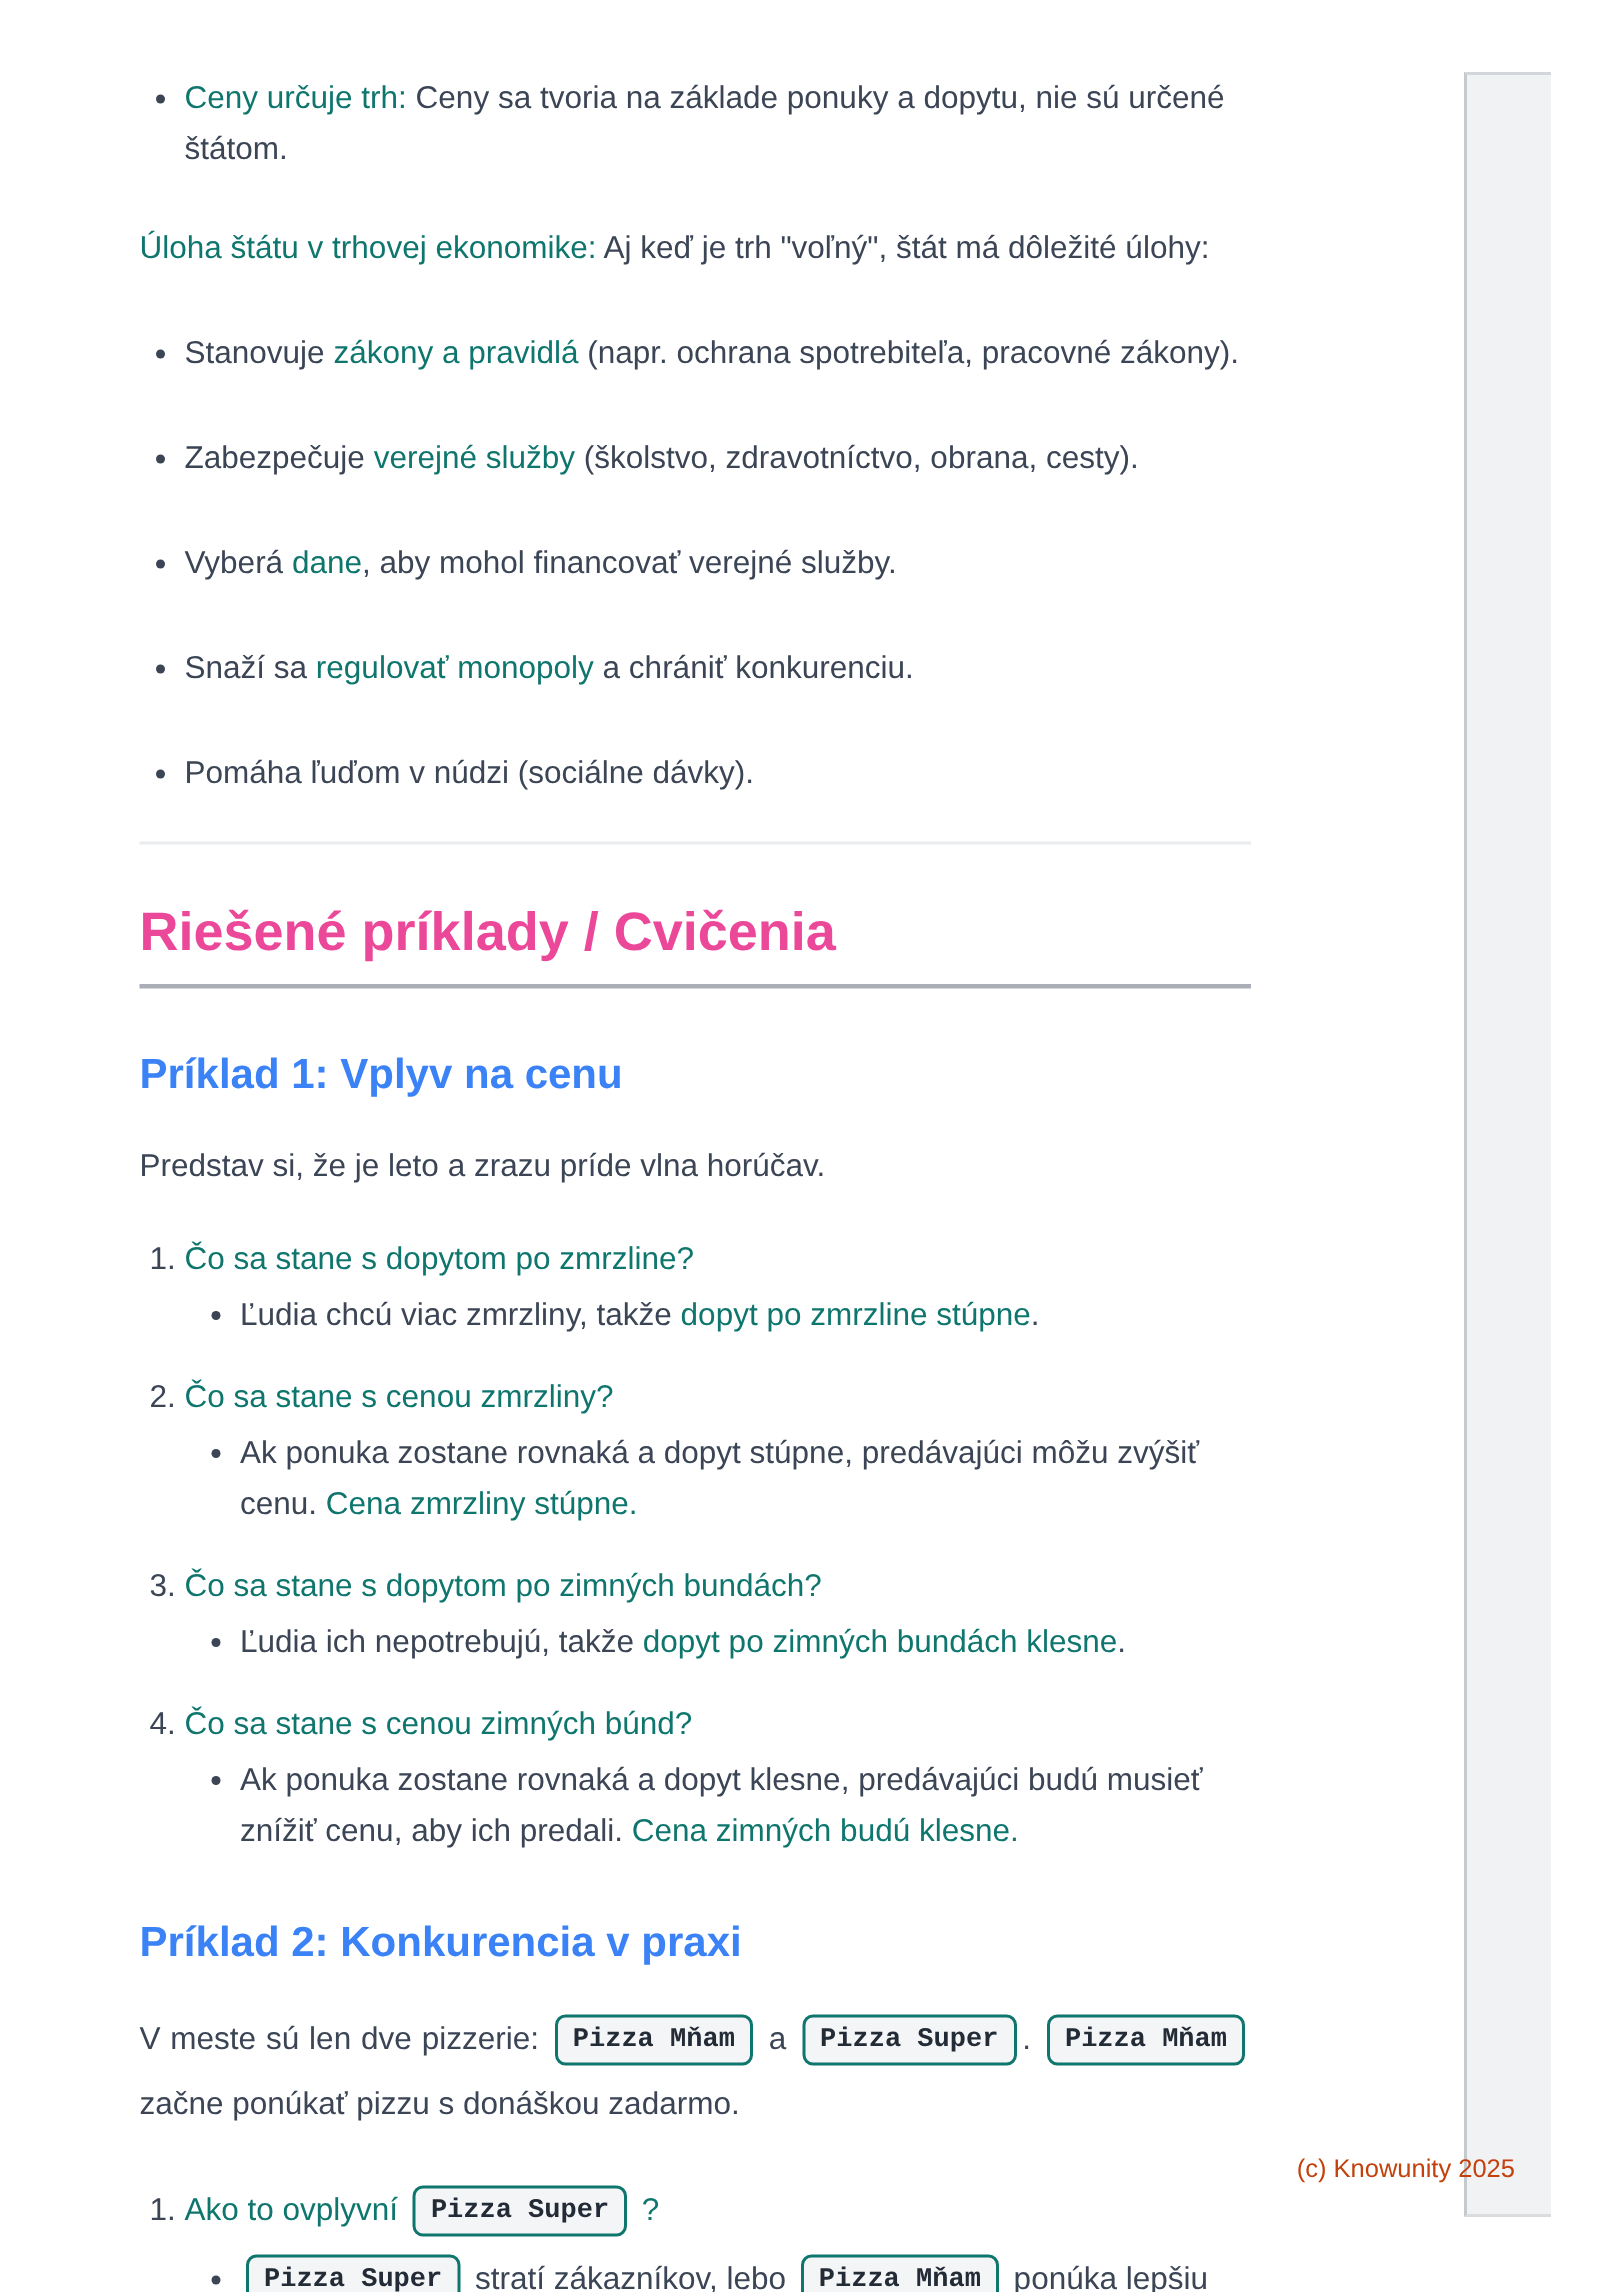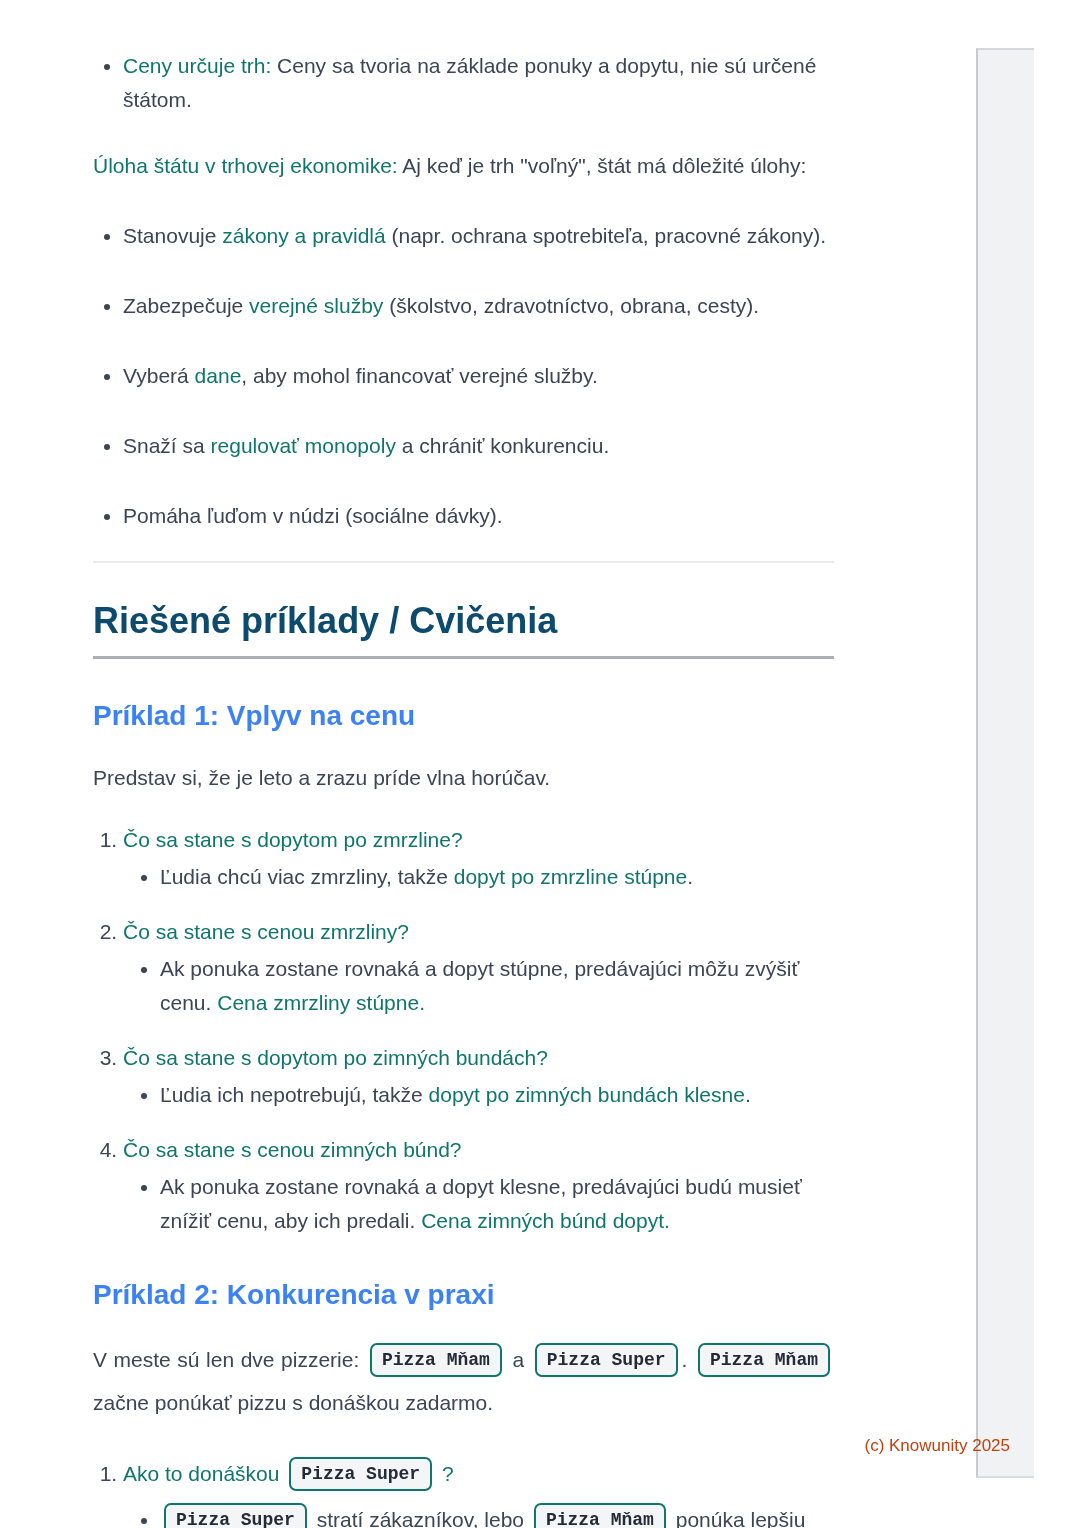--- a/index.html
+++ b/index.html
@@ -13,21 +13,21 @@
   .content{position:absolute;left:93px;top:0;width:741px;z-index:2;}
   .b{font-weight:400;color:#0f766e;}
   p,li,.q{line-height:34px;}
   ul.top{margin:49px 0 0 0;padding-left:30px;list-style:disc;}
   p.lead{margin:32px 0 0 0;text-align:justify;}
   ul.roles{margin:25px 0 0 0;padding-left:30px;list-style:disc;}
   ul.roles li{margin-bottom:9px;margin-top:36px;}
   hr.divider{border:none;border-top:2px solid #e9ebee;margin:28px 0 0 0;}
   h1{
     margin:36px 0 0 0;font-size:36px;line-height:44px;font-weight:700;
-    color:#0c4a6e;padding-bottom:13px;border-bottom:3px solid #a9aeb7;
+    color:#ec4899;padding-bottom:13px;border-bottom:3px solid #a9aeb7;
   }
   h2{margin:40px 0 0 0;font-size:28px;line-height:34px;font-weight:700;color:#3b82f6;}
   p.intro{margin:28px 0 0 0;}
   ol.qa{margin:28px 0 0 0;padding-left:30px;}
   ol.qa > li{margin-bottom:21px;}
   ol.qa ul{list-style:disc;padding-left:37px;margin:3px 0 0 0;}
   p.mix{margin:26px 0 0 0;text-align:justify;line-height:43px;}
   .mix-line{line-height:43px;}
   .chip{
     display:inline-block;
@@ -87,31 +87,31 @@
     </li>
     <li>
       <div class="q"><span class="b">Čo sa stane s dopytom po zimných bundách?</span></div>
       <ul>
           <li><span>Ľudia ich nepotrebujú, takže </span><span class="b">dopyt po zimných bundách klesne</span><span>.</span></li>
         </ul>
     </li>
     <li>
       <div class="q"><span class="b">Čo sa stane s cenou zimných búnd?</span></div>
       <ul>
-          <li><span>Ak ponuka zostane rovnaká a dopyt klesne, predávajúci budú musieť znížiť cenu, aby ich predali. </span><span class="b">Cena zimných búnd dopyt.</span></li>
+          <li><span>Ak ponuka zostane rovnaká a dopyt klesne, predávajúci budú musieť znížiť cenu, aby ich predali. </span><span class="b">Cena zimných budú klesne.</span></li>
         </ul>
     </li>
   </ol>
 
   <h2>Príklad 2: Konkurencia v praxi</h2>
   <p class="mix"><span>V meste sú len dve pizzerie: </span><span class="chip">Pizza Mňam</span><span> a </span><span class="chip">Pizza Super</span><span>. </span><span class="chip">Pizza Mňam</span><span> začne ponúkať pizzu s donáškou zadarmo.</span></p>
 
   <ol class="qa">
     <li>
-      <div class="q mix-line"><span class="b">Ako to donáškou </span><span class="chip">Pizza Super</span><span class="b"> ?</span></div>
+      <div class="q mix-line"><span class="b">Ako to ovplyvní </span><span class="chip">Pizza Super</span><span class="b"> ?</span></div>
       <ul>
           <li class="mix-line"><span class="chip">Pizza Super</span><span> stratí zákazníkov, lebo </span><span class="chip">Pizza Mňam</span><span> ponúka lepšiu službu (donáška zadarmo). Zákazníci pôjdu tam, kde je to výhodnejšie.</span></li>
         </ul>
     </li>
   </ol>
 
 </div>
 
 <div class="watermark">(c) Knowunity 2025</div>
 

